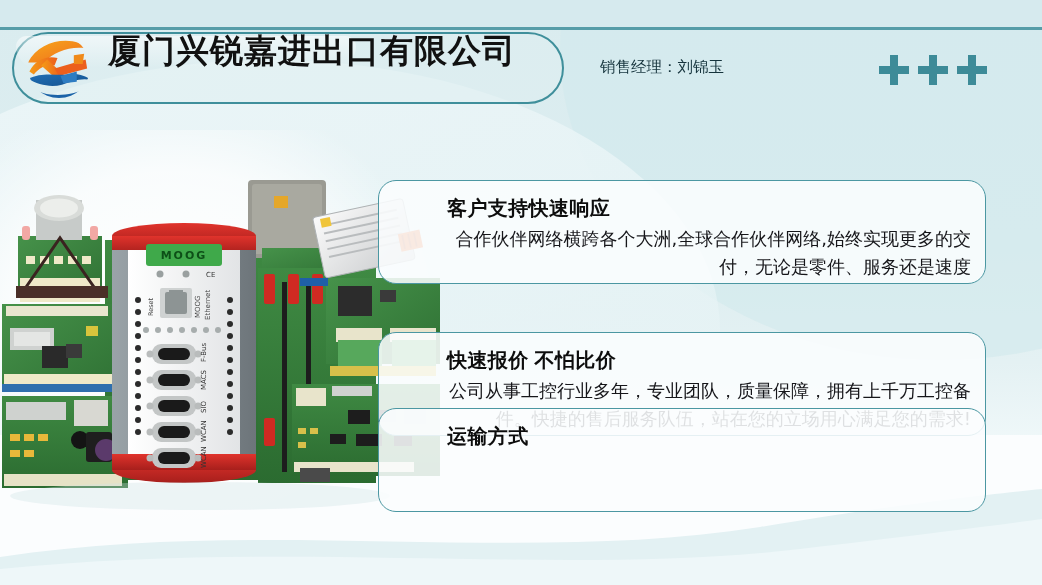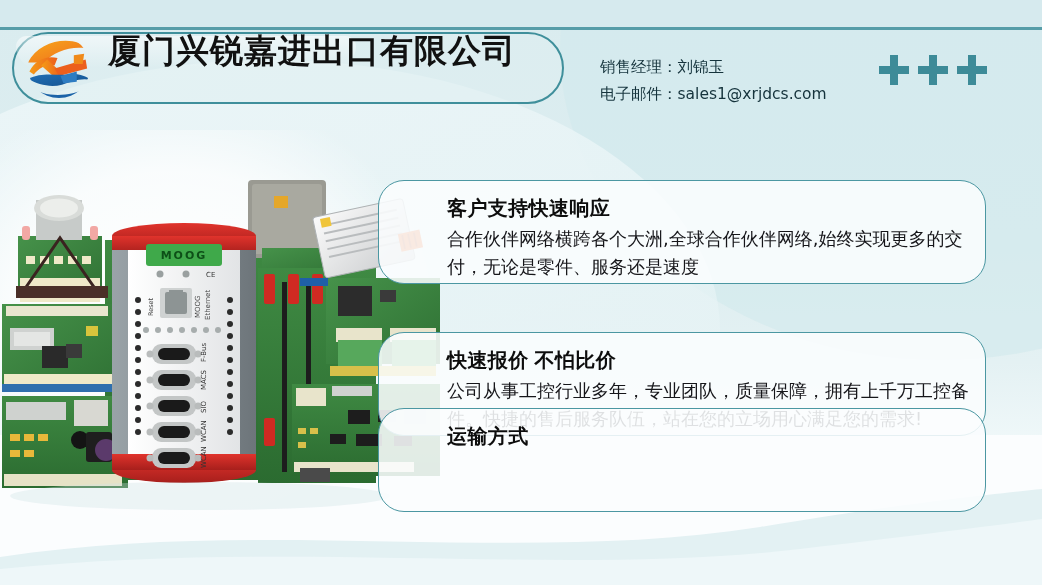--- a/index.html
+++ b/index.html
@@ -40,22 +40,22 @@
   .plusses{position:absolute;left:879px;top:55px;width:110px;height:40px;}
   .plus{position:absolute;top:0;width:30px;height:30px;}
   .plus i{position:absolute;background:#3d8b98;}
   .plus i.h{left:0;top:11px;width:30px;height:8px;}
   .plus i.v{left:11px;top:0;width:8px;height:30px;}
 
   
   .product{position:absolute;left:0px;top:178px;width:440px;height:340px;}
 
   
-  .card{position:absolute;left:378px;width:608px;border:1px solid #4b97a2;border-radius:26px;
-    background:rgba(250,253,254,.88);box-sizing:border-box;}
+  .card{position:absolute;left:378px;width:608px;border:1px solid #4b97a2;border-radius:18px;
+    background:rgba(250,253,254,.88);box-sizing:border-box;text-align:right;}
   #card0{top:180px;height:104px;}
   #card1{top:294px;height:104px;margin-top:38px;}
   #card2{top:408px;height:104px;padding-left:24px;}
   .card h3{margin:0;position:absolute;left:68px;top:14px;font-size:20px;font-weight:bold;color:#0d0d0d;
     white-space:nowrap;letter-spacing:.4px;}
   .card p{margin:0;position:absolute;left:68px;top:44px;width:524px;font-size:18px;color:#16161a;
     line-height:28px;font-family:"DejaVu Sans","Liberation Sans",sans-serif;}
 </style>
 </head>
 <body>
@@ -105,21 +105,20 @@
       <path d="M8,66 C28,56 46,62 62,60 C76,58 86,62 94,68 C80,64 68,70 54,74 C38,78 22,74 8,66 Z" fill="url(#bg1)"></path>
       <path d="M12,78 C30,90 62,92 88,78 C70,98 30,98 12,78 Z" fill="#1b63a8"></path>
       <path d="M52,62 L74,56 L74,70 L56,72 Z" fill="#2d7cc2"></path>
     </g>
   </svg>
 
   <div class="company-name">厦门兴锐嘉进出口有限公司</div>
 
   <div class="contact">
     <div>销售经理：刘锦玉</div>
-    <div>电子邮件：sales1@xrjdcs.com</div>
   </div>
 
   <div class="plusses">
     <div class="plus" style="left:0">
         <i class="h"></i>
         <i class="v"></i>
       </div>
     <div class="plus" style="left:39px">
         <i class="h"></i>
         <i class="v"></i>

